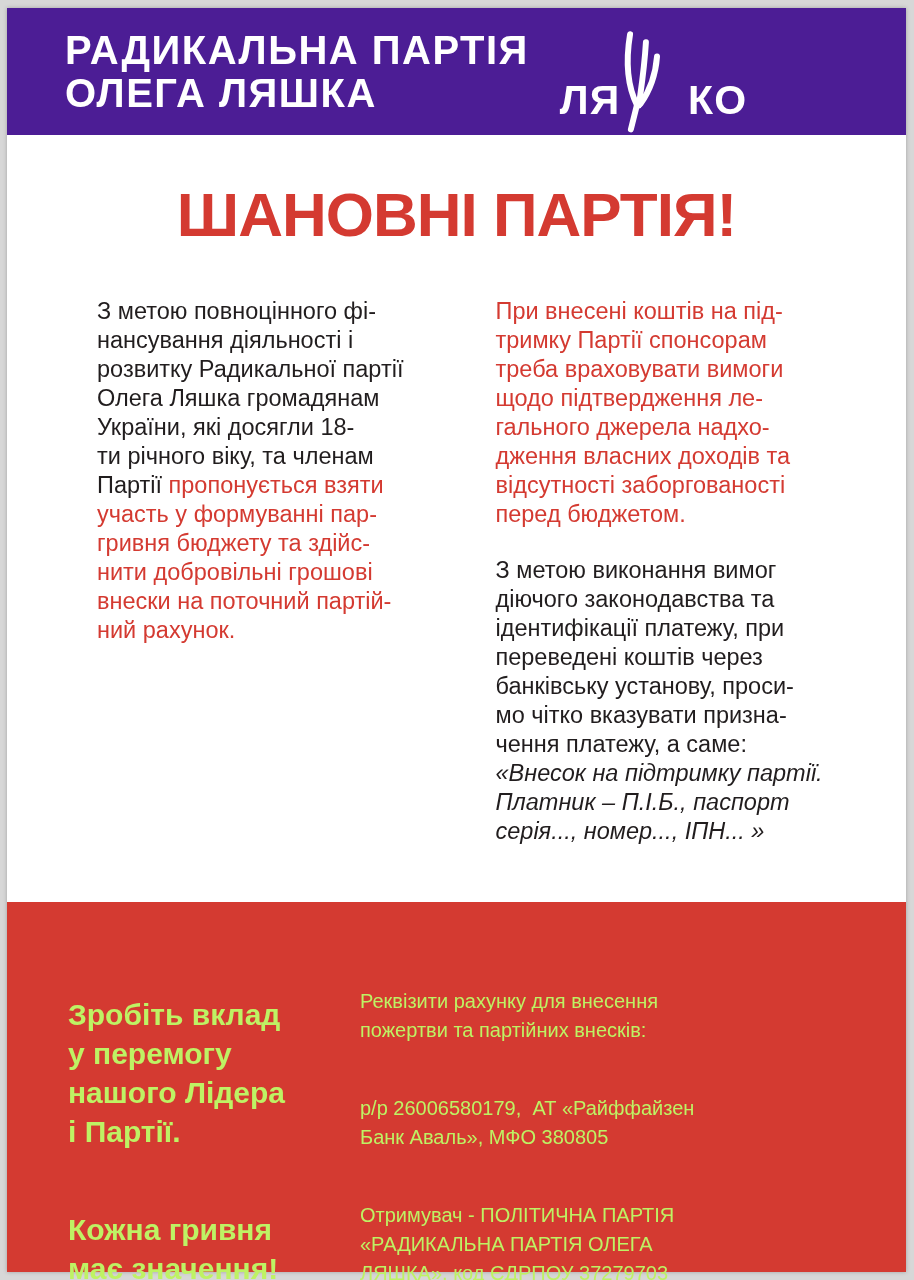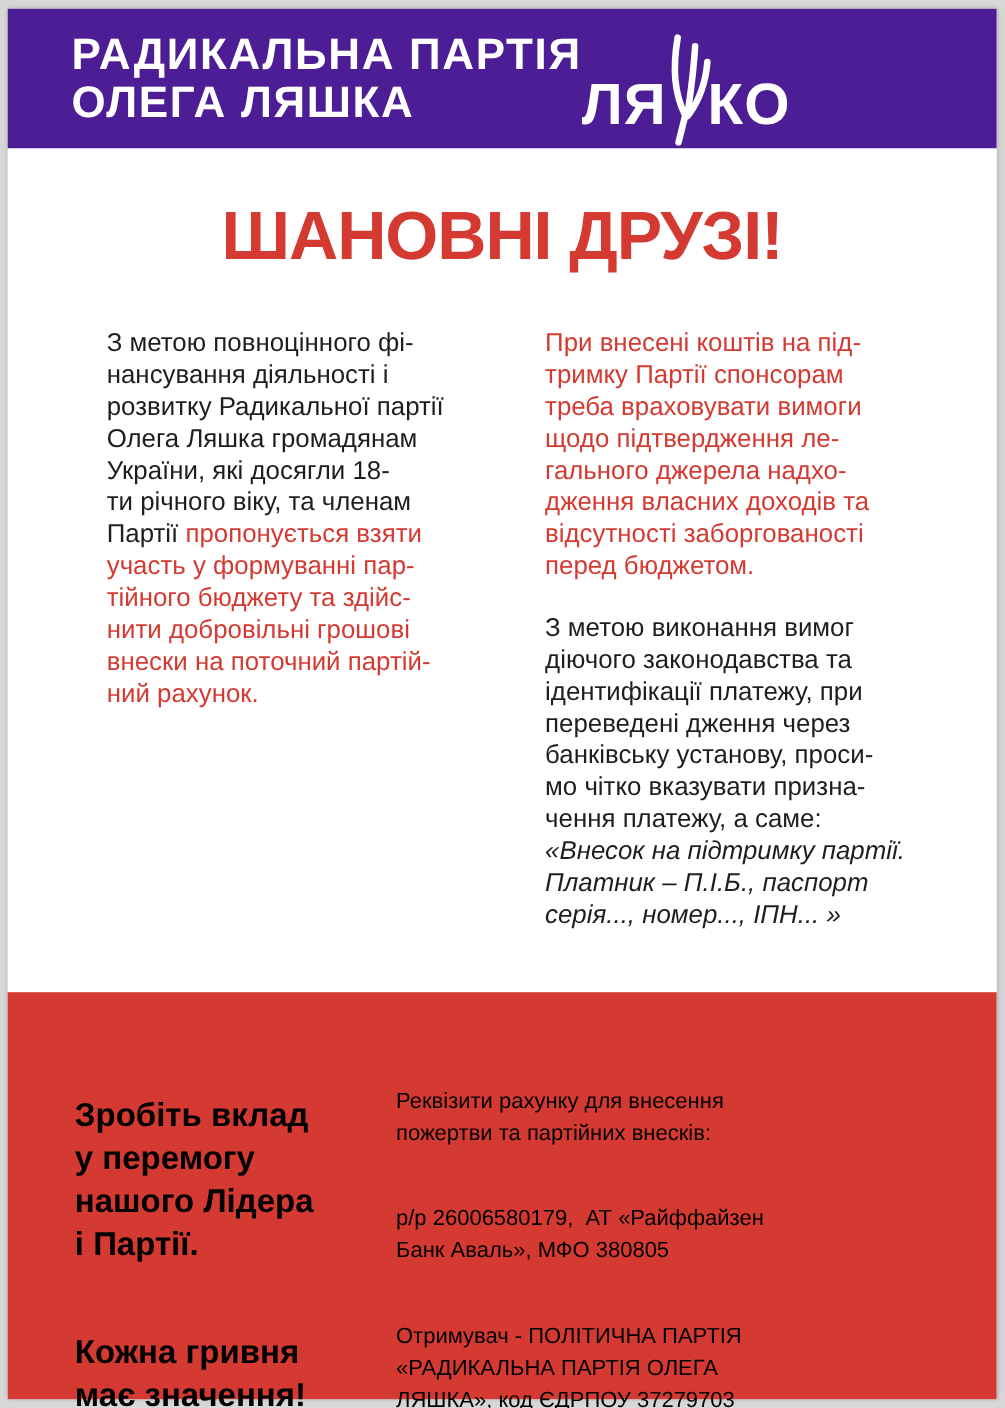--- a/index.html
+++ b/index.html
@@ -25,21 +25,21 @@
     padding:0 52px 0 58px;
   }
   .header-title {
     font-weight:bold; font-size:40px; line-height:43px;
     letter-spacing:1.5px; white-space:pre-line;
   }
   .logo {
     display:flex; align-items:flex-end; height:96px; margin-bottom:4px;
   }
   .logo-text {
-    font-weight:bold; font-size:53px; line-height:0.82; letter-spacing:1px;
+    font-weight:bold; font-size:41px; line-height:0.82; letter-spacing:1px;margin-left:31px;
   }
   .logo svg { display:block; margin:0 -4px -15px -5px; }
   
   .content { position:absolute; top:127px; left:0; width:100%; height:767px; background:#fff; }
   .page-title {
     margin-top:44px;
     text-align:center;
     color:#d43a31;
     font-weight:bold;
     font-size:62px; line-height:72px; letter-spacing:-1px;
@@ -51,21 +51,21 @@
     margin-left:32px;
   }
   .col { flex:1; font-size:23.5px; line-height:29px; }
   .col p { white-space:pre-line; }
   .col p + p { margin-top:27px; }
   .red-bold { color:#d43a31; font-weight:normal; }
   .italic { font-style:italic; }
   
   .footer-band {
     position:absolute; top:894px; left:0; width:100%; height:370px;
-    background:#d43a31; color:#000000;
+    background:#d43a31; color:#bef264;
     display:flex;
   }
   .footer-left {
     width:353px; padding:54px 0 0 61px;
     font-weight:bold; font-size:30px; line-height:39px;
     white-space:pre-line;
   }
   .footer-left .slogan2 { margin-top:20px; }
   .footer-right {
     flex:1; padding:56px 24px 0 0;
@@ -92,51 +92,51 @@
             <path d="M53,34 C51,60 42,80 32,94"></path>
             <path d="M28,94 L20,126"></path>
           </g>
         </svg>
       </span>
       <span class="logo-text">КО</span>
     </div>
   </div>
 
   <div class="content">
-    <h1 class="page-title">ШАНОВНІ ДРУЗІ!</h1>
+    <h1 class="page-title">ШАНОВНІ ПАРТІЯ!</h1>
 
     <div class="columns">
       <div class="col">
         <p><span>З метою повноцінного фі-
 нансування діяльності і
 розвитку Радикальної партії
 Олега Ляшка громадянам
 України, які досягли 18-
 ти річного віку, та членам
 Партії </span><span class="red-bold">пропонується взяти
 участь у формуванні пар-
-тійного бюджету та здійс-
+гривня бюджету та здійс-
 нити добровільні грошові
 внески на поточний партій-
 ний рахунок.</span></p>
       </div>
 
       <div class="col">
         <p class="red-bold">При внесені коштів на під-
 тримку Партії спонсорам
 треба враховувати вимоги
 щодо підтвердження ле-
 гального джерела надхо-
 дження власних доходів та
 відсутності заборгованості
 перед бюджетом.</p>
         <p><span>З метою виконання вимог
 діючого законодавства та
 ідентифікації платежу, при
-переведені дження через
+переведені коштів через
 банківську установу, проси-
 мо чітко вказувати призна-
 чення платежу, а саме:
 </span><span class="italic">«Внесок на підтримку партії.
 Платник – П.І.Б., паспорт
 серія..., номер..., ІПН... »</span></p>
       </div>
     </div>
   </div>
 

